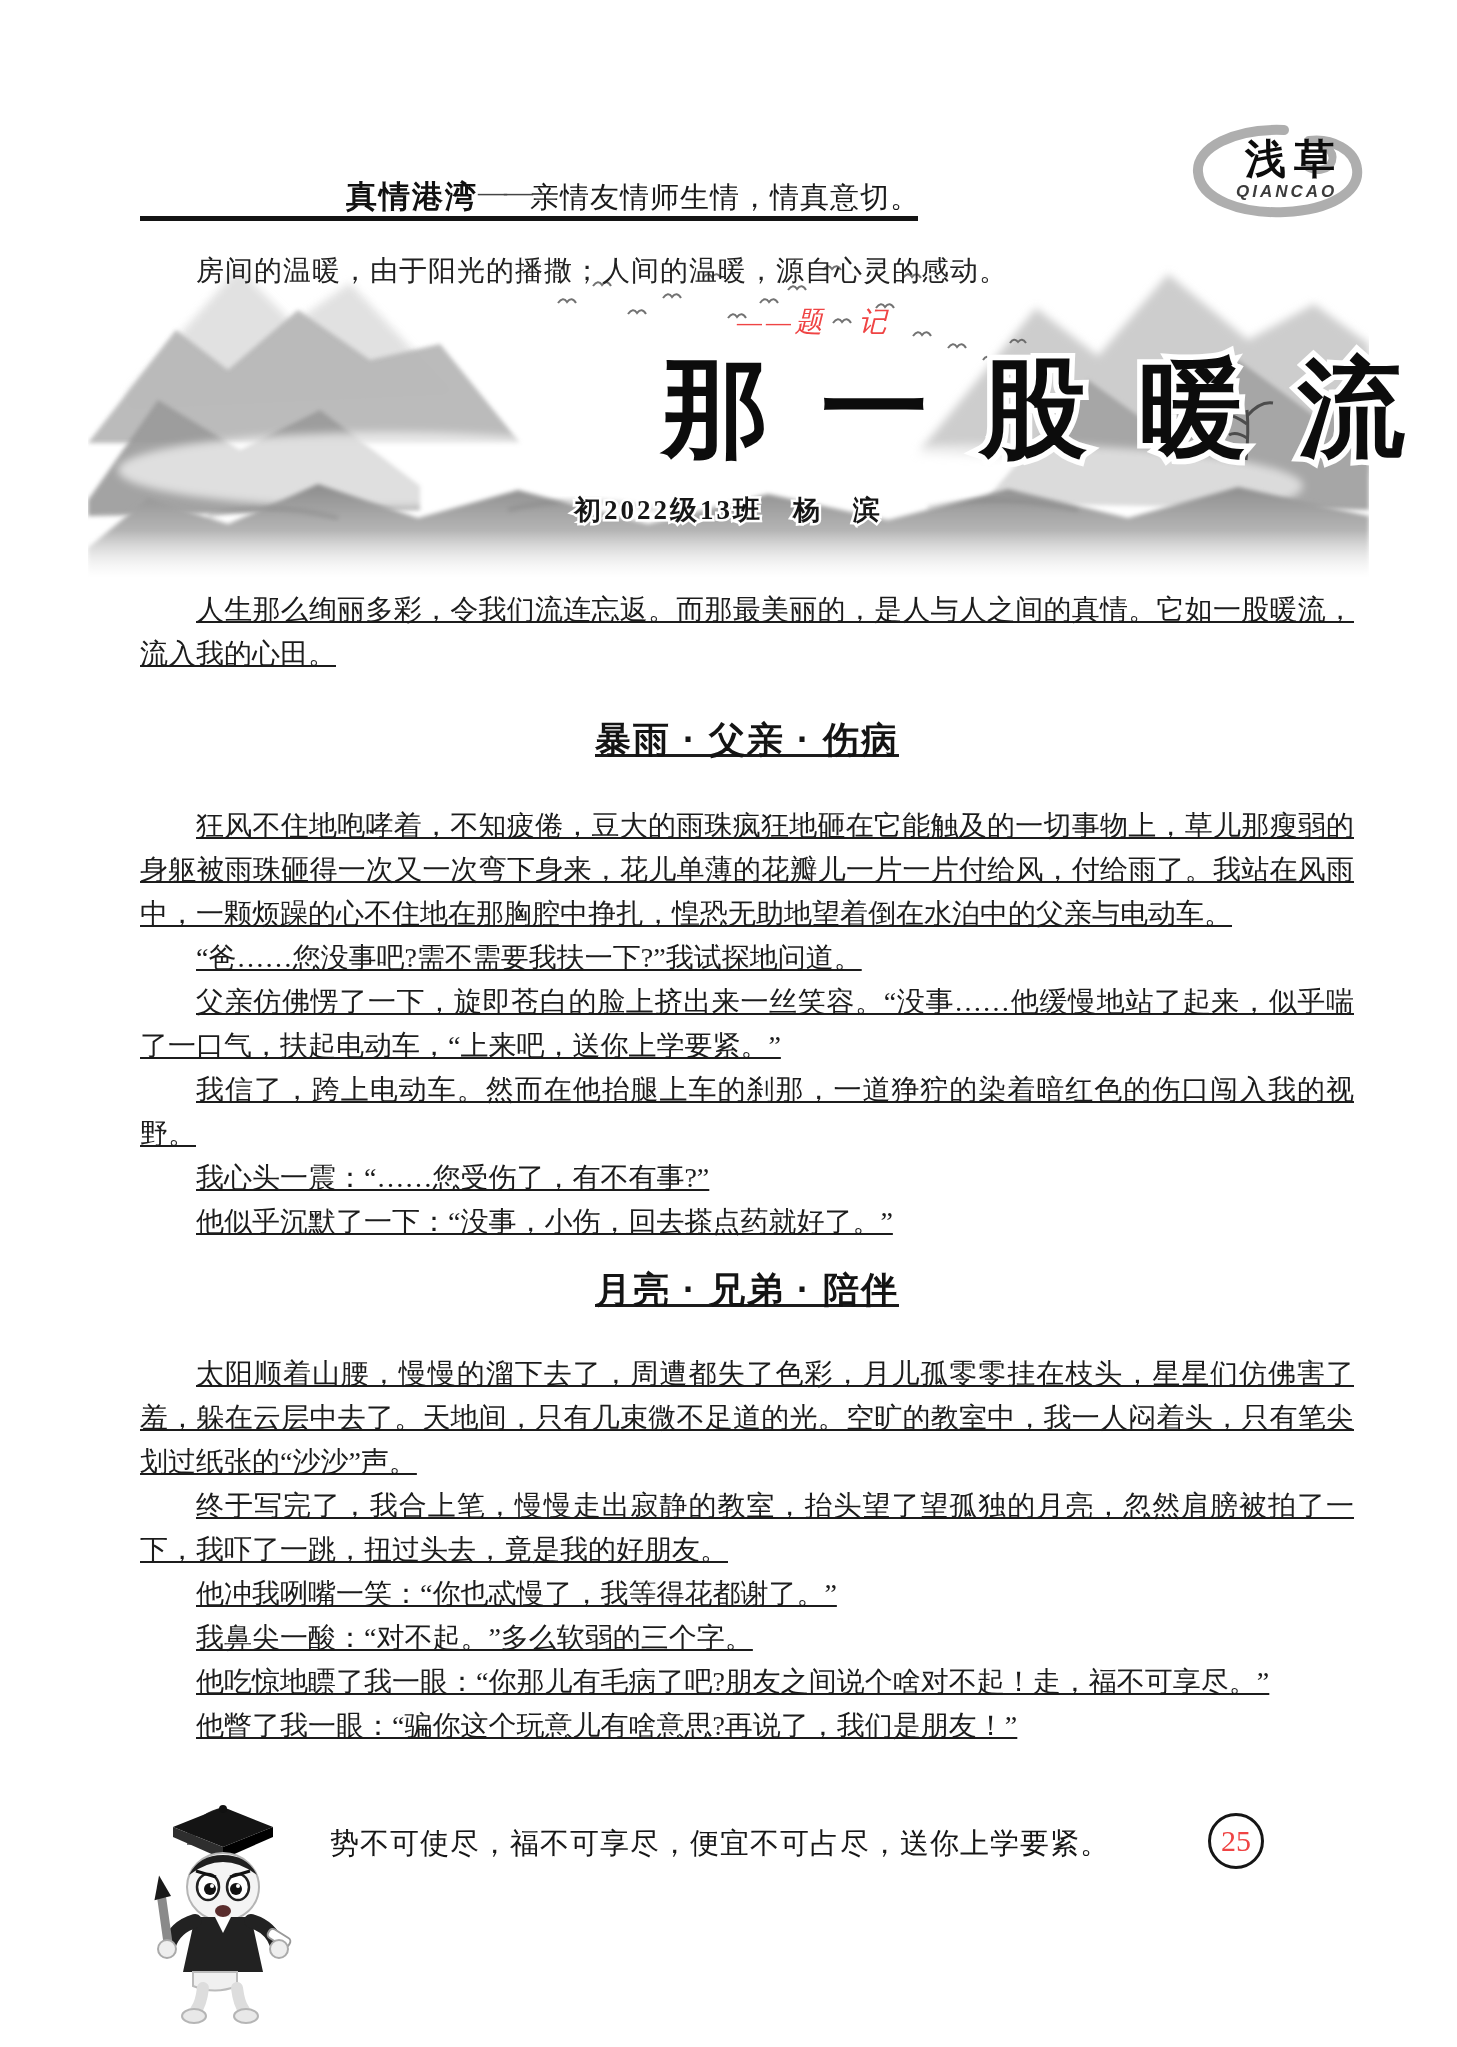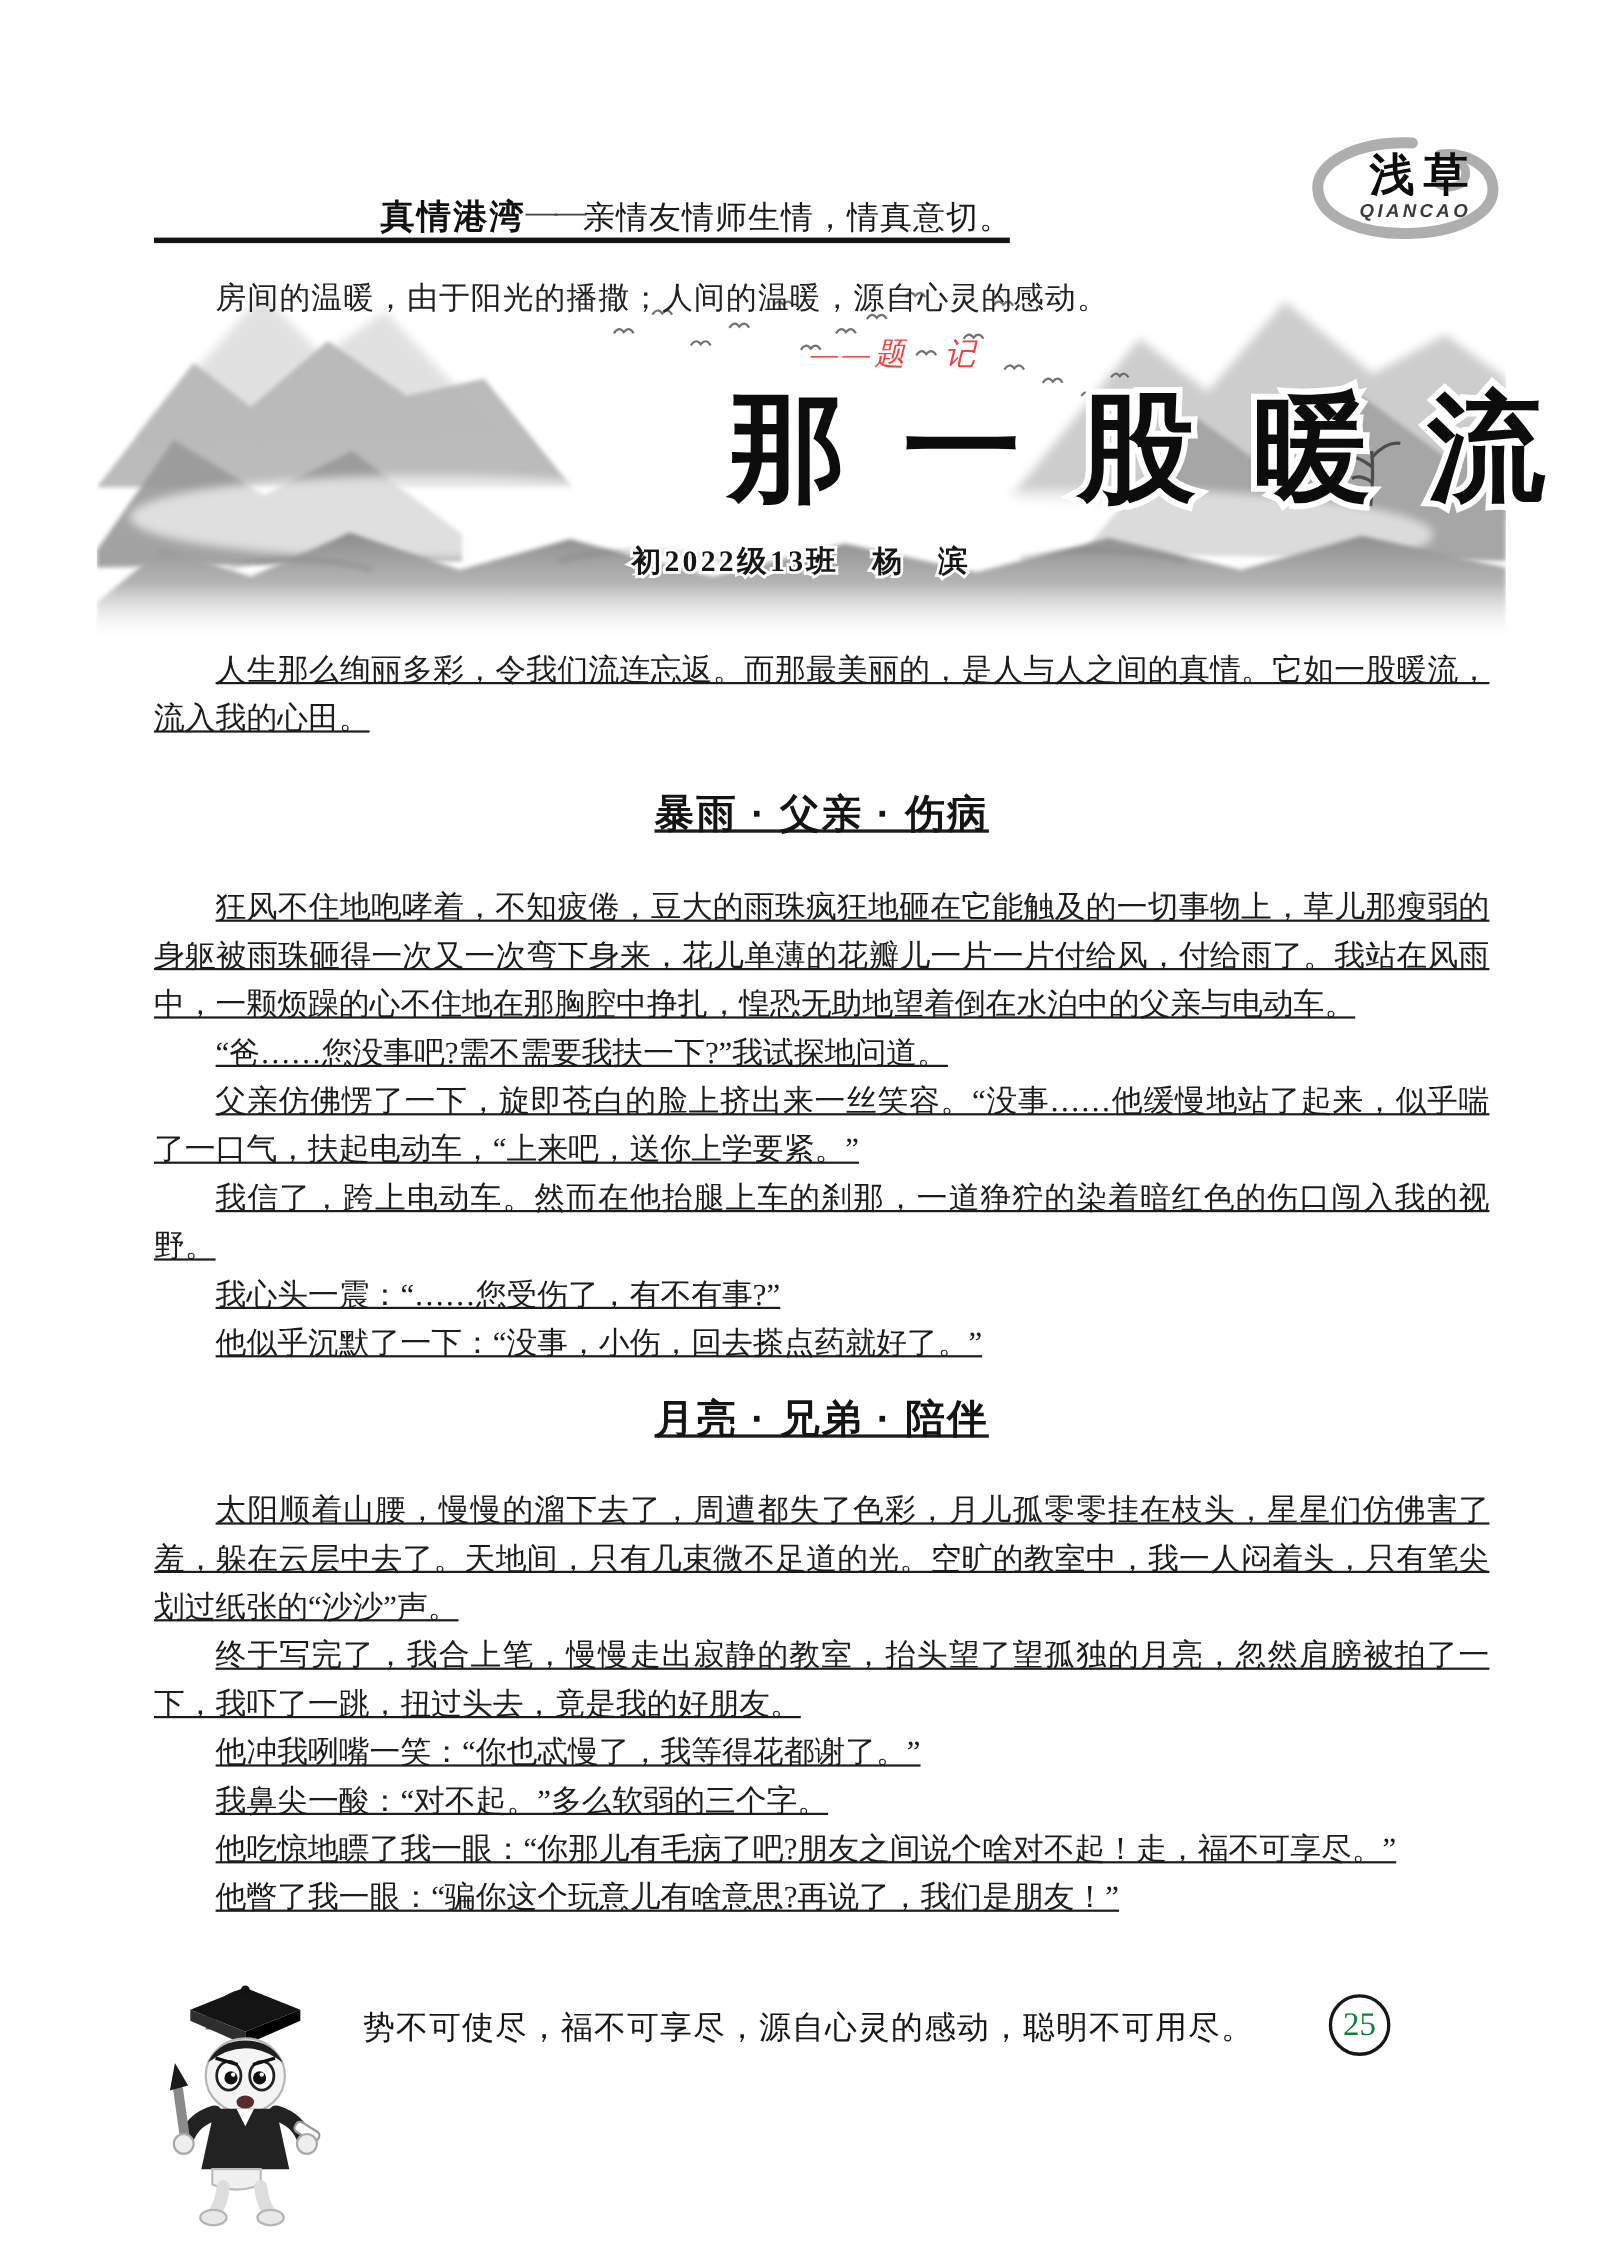--- a/index.html
+++ b/index.html
@@ -36,21 +36,21 @@
   
   .body-col{position:absolute;left:140px;top:588px;width:1214px;z-index:2;font-size:28px;line-height:44px;text-decoration:underline;}
   .body-col p{margin:0;text-indent:2em;text-align:justify;}
   .sec-heading{text-align:center;font-family:"Liberation Sans","DejaVu Sans",sans-serif;font-weight:bold;
                font-size:36px;line-height:48px;letter-spacing:2px;color:#141414;}
   .mt40{margin-top:40px;} .mt38{margin-top:38px;} .mt22{margin-top:22px;}
 
   
   .footer-motto{position:absolute;left:330px;top:1824px;font-size:29px;letter-spacing:1px;color:#161616;z-index:2;white-space:nowrap;}
   .page-badge{position:absolute;left:1208px;top:1813px;width:56px;height:56px;border:3px solid #161616;border-radius:50%;
-              box-sizing:border-box;text-align:center;line-height:50px;font-size:30px;color:#15803d;z-index:2;}
+              box-sizing:border-box;text-align:center;line-height:50px;font-size:30px;color:#ef4444;z-index:2;}
   .mascot{position:absolute;left:145px;top:1785px;width:150px;height:245px;z-index:2;}
 </style>
 </head>
 <body>
 
 <div class="page">
 
   <div class="masthead-text">
     <span class="masthead-bold">真情港湾</span><span class="masthead-dash">——</span><span class="masthead-rest">亲情友情师生情，情真意切。</span>
   </div>
@@ -187,16 +187,16 @@
       <circle cx="22" cy="164" r="9" fill="#eeeeee" stroke="#aaaaaa" stroke-width="2"></circle>
       <path d="M106,136 Q126,142 132,160" stroke="#222" stroke-width="14" fill="none" stroke-linecap="round"></path>
       <rect x="122" y="148" width="24" height="10" rx="4" fill="#ffffff" stroke="#999" stroke-width="2" transform="rotate(32 134 153)"></rect>
       <circle cx="134" cy="164" r="9" fill="#eeeeee" stroke="#aaaaaa" stroke-width="2"></circle>
       <path d="M48,187 h44 v14 q-22,9 -44,0 Z" fill="#f0f0f0" stroke="#bbbbbb" stroke-width="2"></path>
       <path d="M58,203 q-2,16 -7,22 M92,203 q2,16 7,22" stroke="#dddddd" stroke-width="12" stroke-linecap="round" fill="none"></path>
       <ellipse cx="49" cy="231" rx="12" ry="7" fill="#e8e8e8" stroke="#b5b5b5" stroke-width="2"></ellipse>
       <ellipse cx="101" cy="231" rx="12" ry="7" fill="#e8e8e8" stroke="#b5b5b5" stroke-width="2"></ellipse>
     </svg>
   </div>
-  <div class="footer-motto">势不可使尽，福不可享尽，源自心灵的感动，聪明不可用尽。</div>
+  <div class="footer-motto">势不可使尽，福不可享尽，便宜不可占尽，送你上学要紧。</div>
   <div class="page-badge">25</div>
 
 </div>
 
 </body></html>

